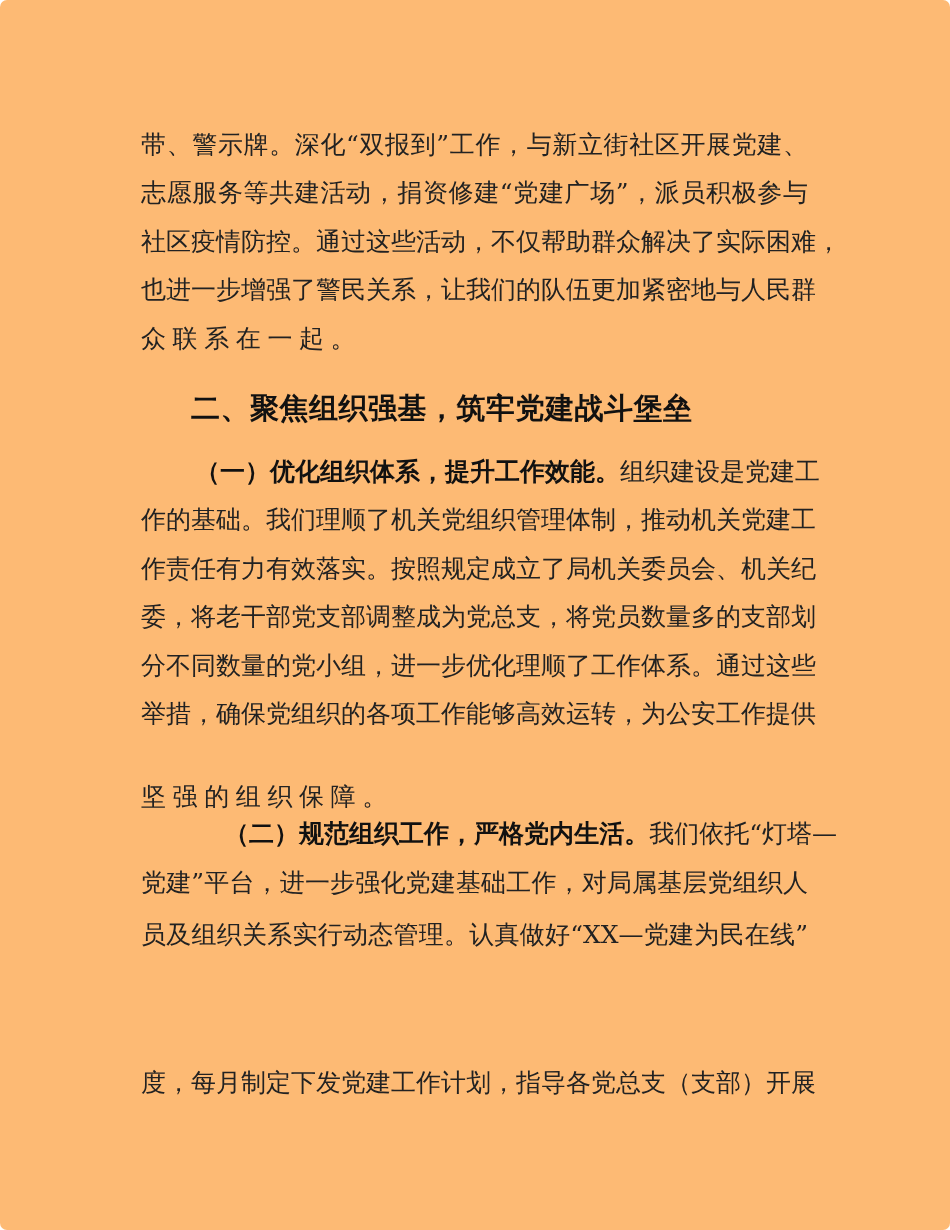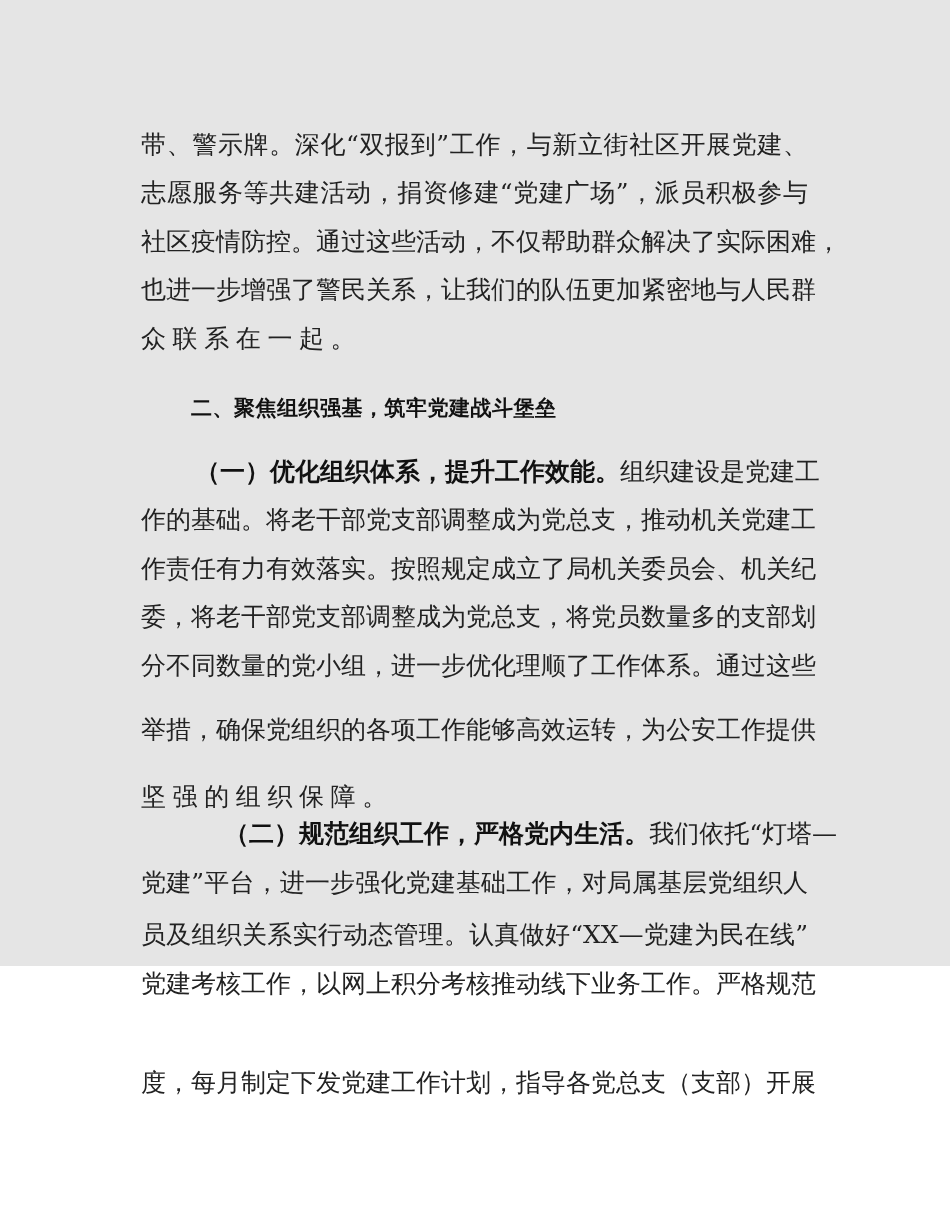--- a/index.html
+++ b/index.html
@@ -13,22 +13,23 @@
       position: relative;
       overflow: hidden;
       font-family: "DejaVu Serif", "Liberation Serif", serif;
       color: #1a1a1a;
     }
     .page {
       position: absolute;
       left: 0;
       top: 0;
       width: 950px;
-      height: 966px;
-      background: #e5e5e5;
+      height: 1230px;
+      background: #fdba74;
+      border-radius: 7px;
     }
     .line {
       position: absolute;
       left: 141px;
       width: 667px;
       height: 34px;
       line-height: 34px;
       font-size: 25px;
       white-space: nowrap;
       text-align: justify;
@@ -42,21 +43,21 @@
     }
     .line.indent {
       left: 195px;
       width: 613px;
     }
     .heading {
       position: absolute;
       left: 191px;
       height: 34px;
       line-height: 34px;
-      font-size: 21px;
+      font-size: 29px;
       font-weight: bold;
       font-family: "DejaVu Sans", "Liberation Sans", sans-serif;
       color: #111111;
       white-space: nowrap;
       letter-spacing: 0.5px;
     }
     .bold-lead {
       font-weight: bold;
       font-family: "DejaVu Sans", "Liberation Sans", sans-serif;
       color: #111111;
@@ -71,28 +72,27 @@
   <div class="line" style="top:176px;">志愿服务等共建活动，捐资修建“党建广场”，派员积极参与</div>
   <div class="line" style="top:225px;">社区疫情防控。通过这些活动，不仅帮助群众解决了实际困难，</div>
   <div class="line" style="top:273px;">也进一步增强了警民关系，让我们的队伍更加紧密地与人民群</div>
   <div class="line last" style="top:322px;">众联系在一起。</div>
 
   <div class="heading" style="top:391px;">二、聚焦组织强基，筑牢党建战斗堡垒</div>
 
   <div class="line indent" style="top:455px;">
     <span class="bold-lead">（一）优化组织体系，提升工作效能。</span><span>组织建设是党建工</span>
   </div>
-  <div class="line" style="top:503px;">作的基础。将老干部党支部调整成为党总支，推动机关党建工</div>
+  <div class="line" style="top:503px;">作的基础。我们理顺了机关党组织管理体制，推动机关党建工</div>
   <div class="line" style="top:552px;">作责任有力有效落实。按照规定成立了局机关委员会、机关纪</div>
   <div class="line" style="top:649px;">分不同数量的党小组，进一步优化理顺了工作体系。通过这些</div>
   <div class="line" style="top:600px;">委，将老干部党支部调整成为党总支，将党员数量多的支部划</div>
-  <div class="line" style="top:713px;">举措，确保党组织的各项工作能够高效运转，为公安工作提供</div>
+  <div class="line" style="top:697px;">举措，确保党组织的各项工作能够高效运转，为公安工作提供</div>
   <div class="line last" style="top:780px;">坚强的组织保障。</div>
 
   <div class="line indent" style="top:817px;margin-left:29px;">
     <span class="bold-lead">（二）规范组织工作，严格党内生活。</span><span>我们依托“灯塔—</span>
   </div>
   <div class="line" style="top:866px;">党建”平台，进一步强化党建基础工作，对局属基层党组织人</div>
   <div class="line" style="top:918px;">员及组织关系实行动态管理。认真做好“XX—党建为民在线”</div>
-  <div class="line" style="top:967px;">党建考核工作，以网上积分考核推动线下业务工作。严格规范</div>
   <div class="line" style="top:1066px;">度，每月制定下发党建工作计划，指导各党总支（支部）开展</div>
 
 </div>
 
 </body></html>

